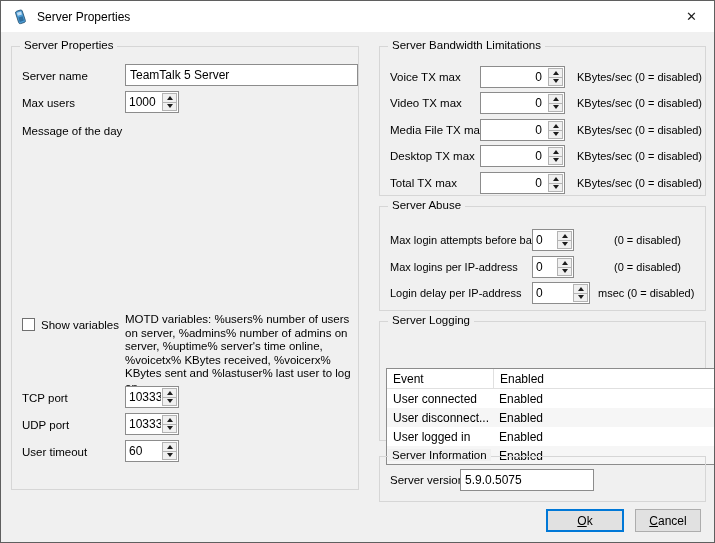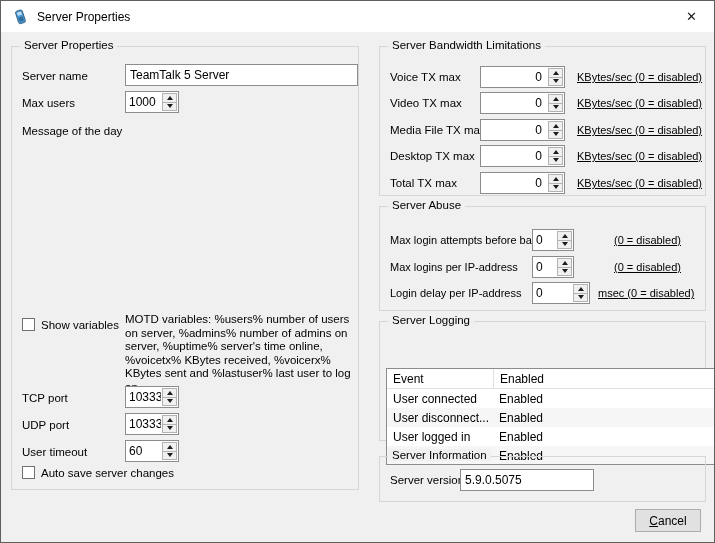--- a/index.html
+++ b/index.html
@@ -9,21 +9,21 @@
             display:flex;align-items:center;box-sizing:border-box;}
   .app-icon{width:16px;height:16px;margin-left:11px;display:inline-flex;}
   .title{font-size:12px;color:#000;margin-left:9px;}
   .close-btn{position:absolute;right:0;top:0;width:45px;height:30px;display:flex;align-items:center;
              justify-content:center;font-size:13px;color:#1a1a1a;cursor:default;}
   .content{position:absolute;left:0;top:31px;width:715px;height:512px;background:#f0f0f0;}
   .group{position:absolute;border:1px solid #d6d6d6;box-sizing:border-box;}
   .group-label{position:absolute;top:-8px;left:8px;background:#f0f0f0;padding:0 4px;
                font-size:11.5px;color:#000;white-space:nowrap;}
   .lbl{position:absolute;font-size:11.5px;color:#000;white-space:nowrap;line-height:14px;}
-  .suffix{position:absolute;font-size:11px;color:#000;white-space:nowrap;line-height:14px;text-decoration:underline;}
+  .suffix{position:absolute;font-size:11px;color:#000;white-space:nowrap;line-height:14px;}
   .tbox{position:absolute;box-sizing:border-box;height:22px;border:1px solid #8c8c8c;background:#fff;
         font-family:"Liberation Sans",sans-serif;font-size:12px;color:#000;padding:0 4px;outline:none;}
   textarea.tbox{resize:none;padding:2px 4px;line-height:14px;}
   .spin{position:absolute;display:flex;height:22px;box-sizing:border-box;border:1px solid #8c8c8c;background:#fff;}
   .spin-val{flex:1;font-size:12px;color:#000;display:flex;align-items:center;padding:0 3px;overflow:hidden;}
   .spin-val.ralign{justify-content:flex-end;padding-right:5px;}
   .spin-btns{width:15px;margin:1px;border:1px solid #b3b3b3;background:#f0f0f0;display:flex;
              flex-direction:column;box-sizing:border-box;}
   .sb{flex:1;display:flex;align-items:center;justify-content:center;}
   .sb.up{border-bottom:1px solid #b3b3b3;}
@@ -134,24 +134,20 @@
         <span class="spin-btns">
           <span class="sb up">
               <i class="tri-up"></i>
             </span>
           <span class="sb">
               <i class="tri-dn"></i>
             </span>
         </span>
       </div>
 
-      <div class="chkrow" style="left:10px;top:419px;">
-        <span class="chk"></span>
-        <span class="chklbl">Auto save server changes</span>
-      </div>
     </div>
 
     <div class="group" style="left:378px;top:14px;width:327px;height:150px;">
       <span class="group-label">Server Bandwidth Limitations</span>
 
       <span class="lbl" style="left:10px;top:23px;">Voice TX max</span>
       <div class="spin" style="left:100px;top:19px;width:85px;">
         <span class="spin-val ralign">0</span>
         <span class="spin-btns">
           <span class="sb up">
@@ -302,18 +298,21 @@
         </div>
       </div>
     </div>
 
     <div class="group" style="left:378px;top:424px;width:327px;height:46px;padding-left:32px;">
       <span class="group-label">Server Information</span>
       <span class="lbl" style="left:10px;top:16px;">Server version</span>
       <input class="tbox" style="left: 80px; top: 12px; width: 134px;" value="5.9.0.5075">
     </div>
 
+    <div class="btn default" style="left:545px;top:477px;width:78px;">
+      <span>Ok</span>
+    </div>
     <div class="btn" style="left:634px;top:477px;width:66px;">
       <span>Cancel</span>
     </div>
 
   </div>
 </div>
 
 </body></html>

